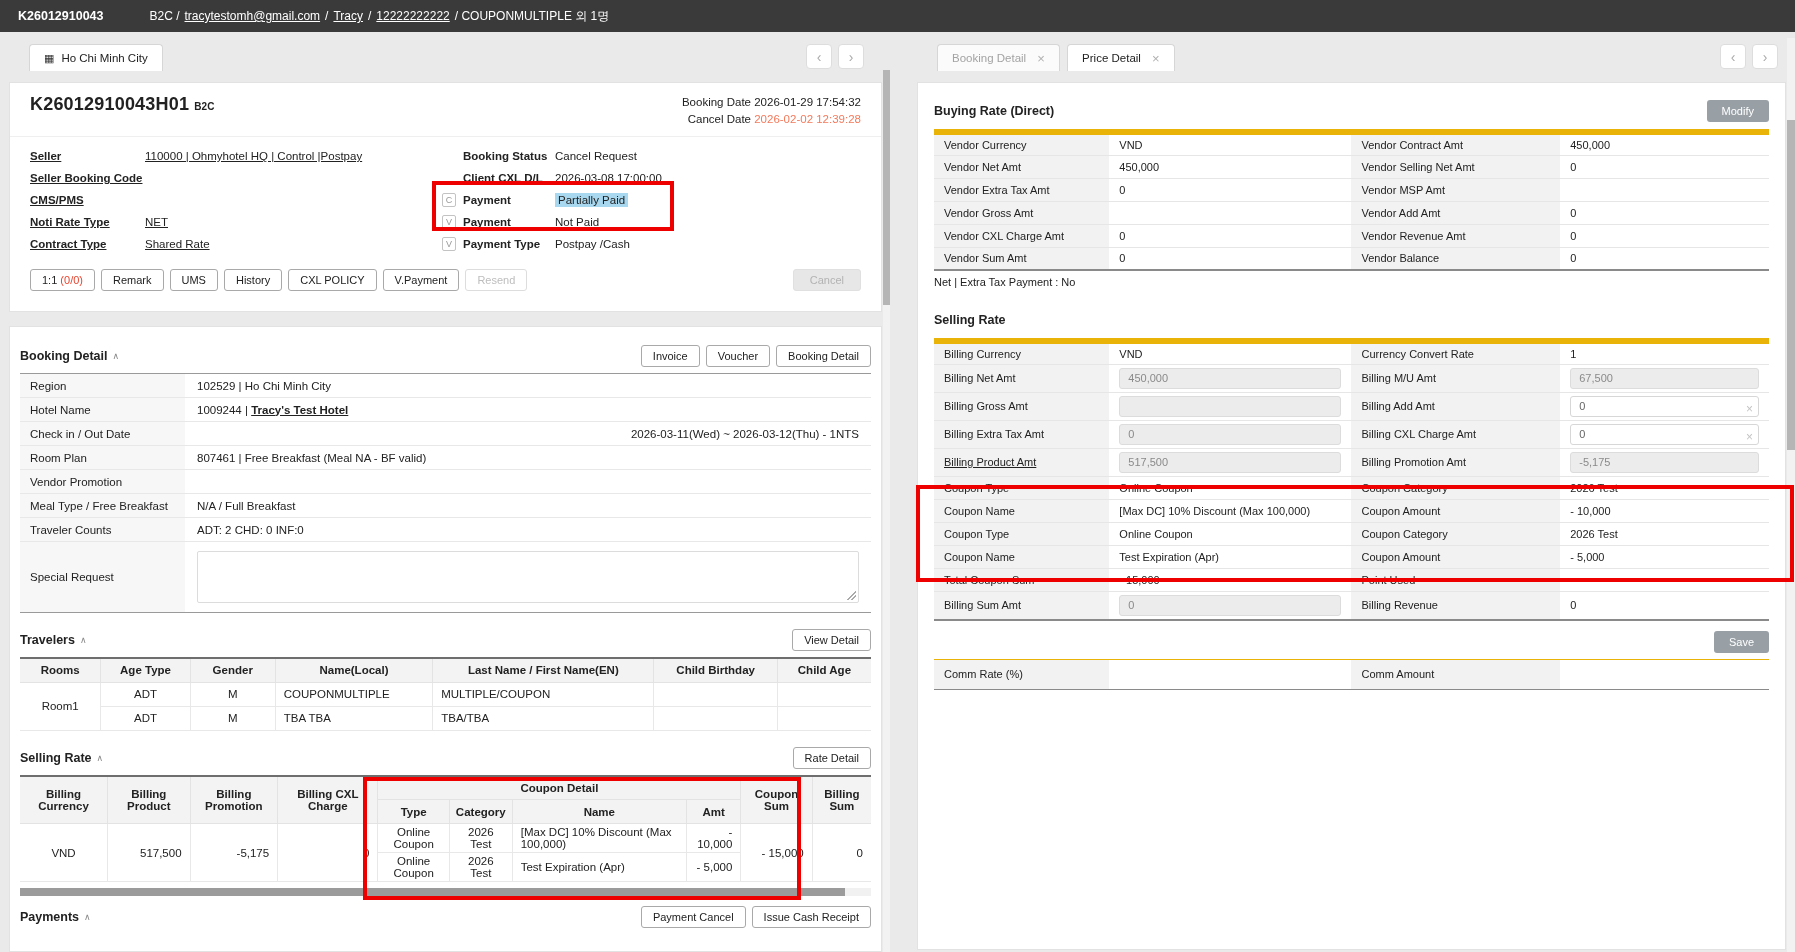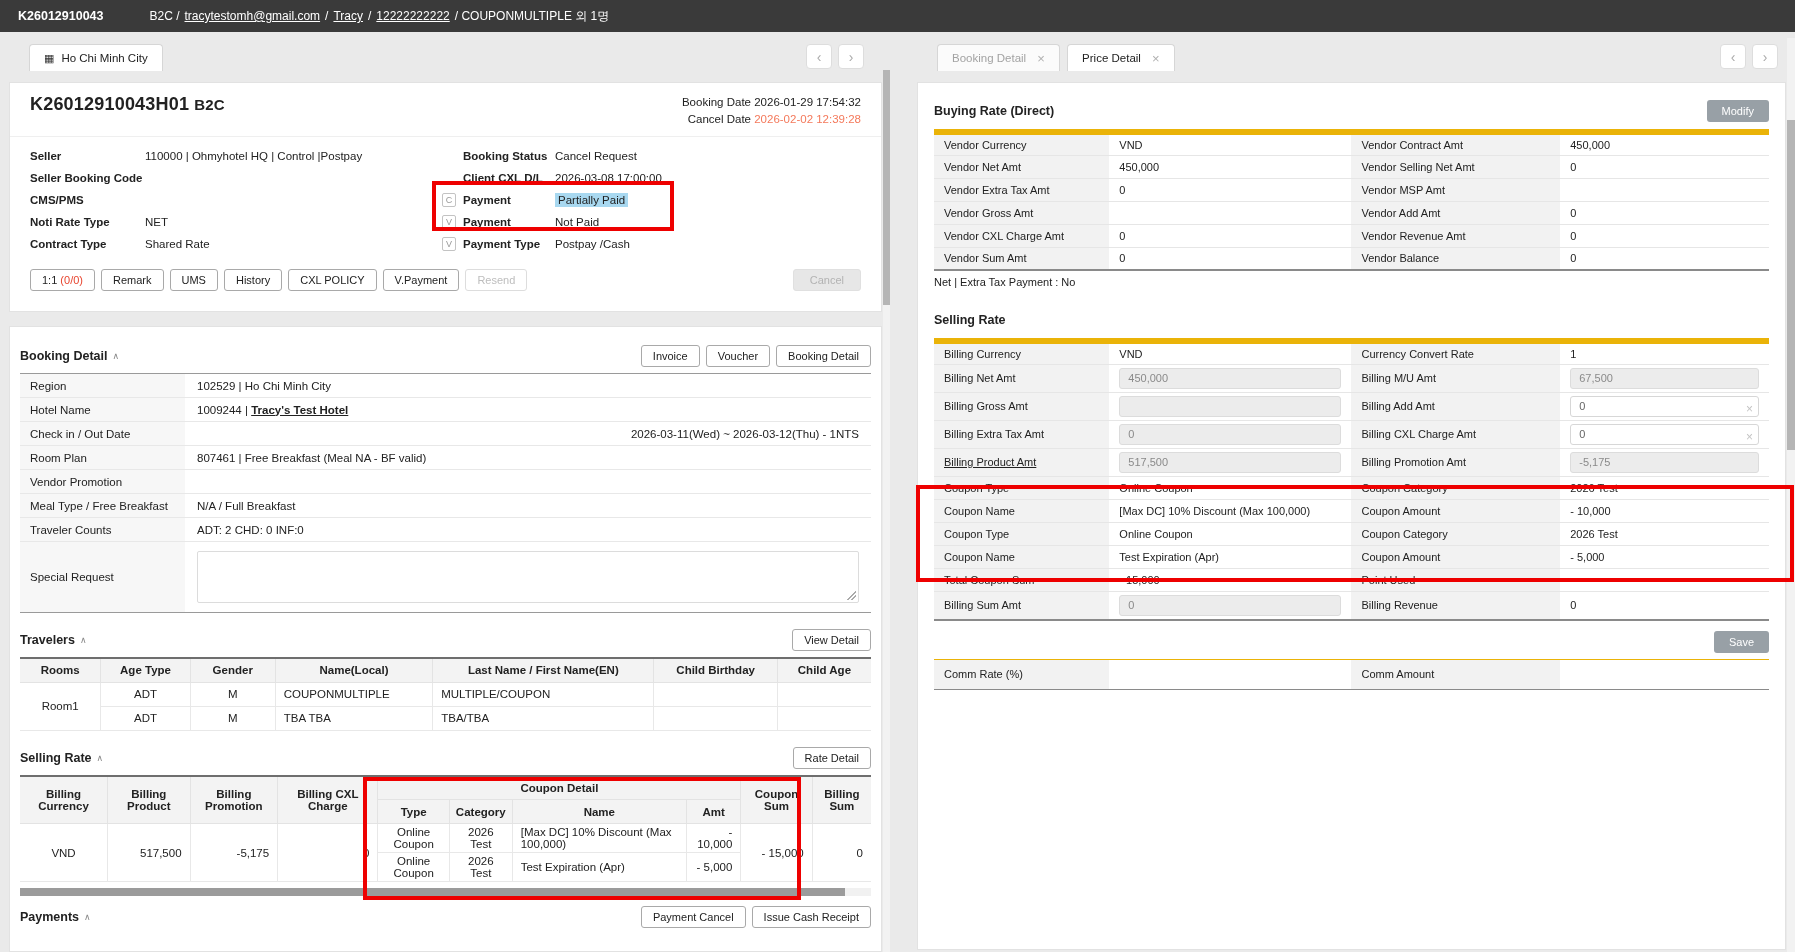--- a/index.html
+++ b/index.html
@@ -44,26 +44,26 @@
   }
   
   .card { background:#fff; border:1px solid #e2e2e2; }
   
   .cardA { margin-top:11px; height:230px; position:relative; }
   .cardA-head {
     display:flex; justify-content:space-between; align-items:flex-start;
     padding:11px 20px 8px; border-bottom:1px solid #efefef;
   }
   .cardA-head .hid { font-size:18px; font-weight:bold; letter-spacing:.2px; }
-  .cardA-head .hid .chn { font-size:15px; margin-left:5px; }
+  .cardA-head .hid .chn { font-size:10px; margin-left:5px; }
   .cardA-head .dates { text-align:right; font-size:11.5px; line-height:17px; color:#222; }
   .cardA-head .dates .orange { color:#f4795b; }
   .info { display:flex; padding:8px 20px 0; }
   .info-col { display:flex; flex-direction:column; }
-  .info-col.l { width:412px; }
+  .info-col.l { width:412px;text-decoration:underline; }
   .info-col.r { position:relative; flex:1; }
   .irow { display:flex; align-items:center; height:22px; font-size:11.5px; }
   .irow .lbl { font-weight:bold; color:#222; }
   .info-col.l .lbl { width:115px; }
   .info-col.r .lbl { width:92px; }
   .badge {
     width:14px; height:14px; border:1px solid #c3c3c3; border-radius:2px;
     color:#999; font-size:9px; display:inline-flex; align-items:center; justify-content:center;
     margin-right:7px; flex:0 0 auto;
   }

